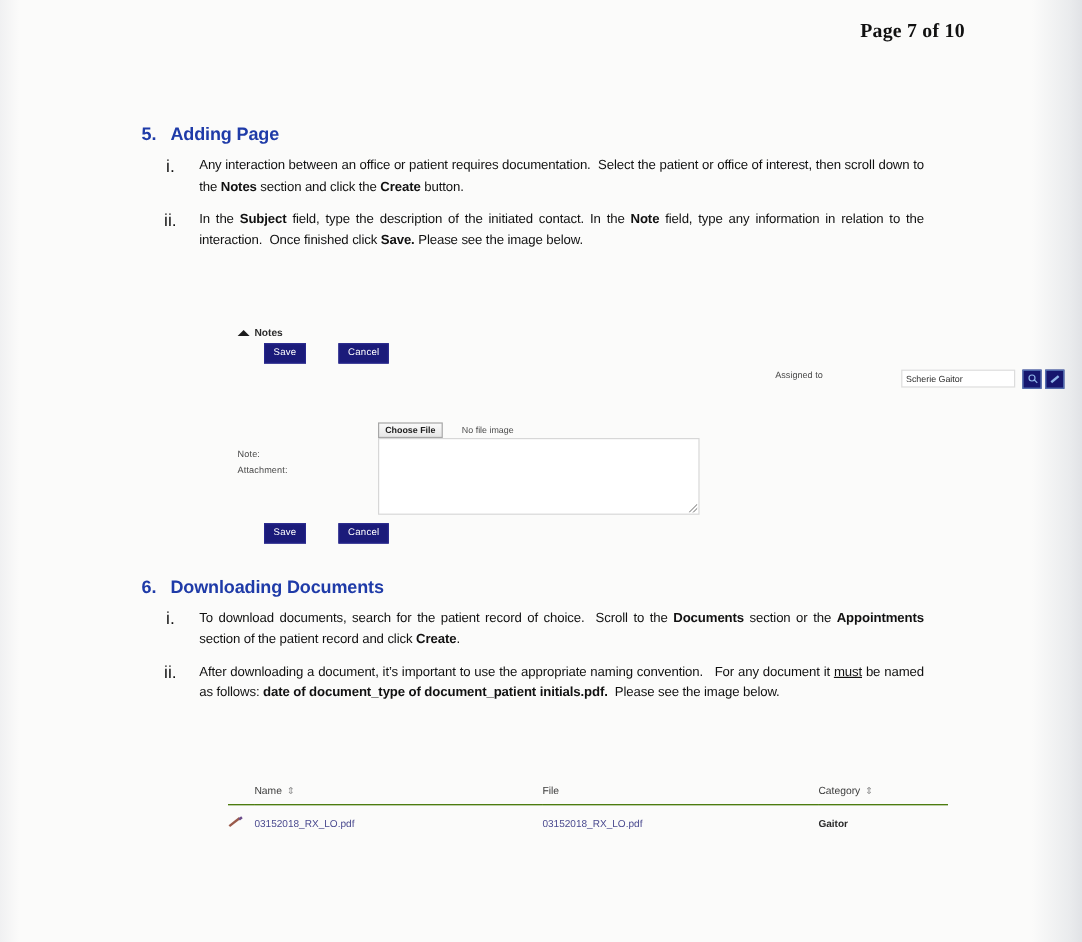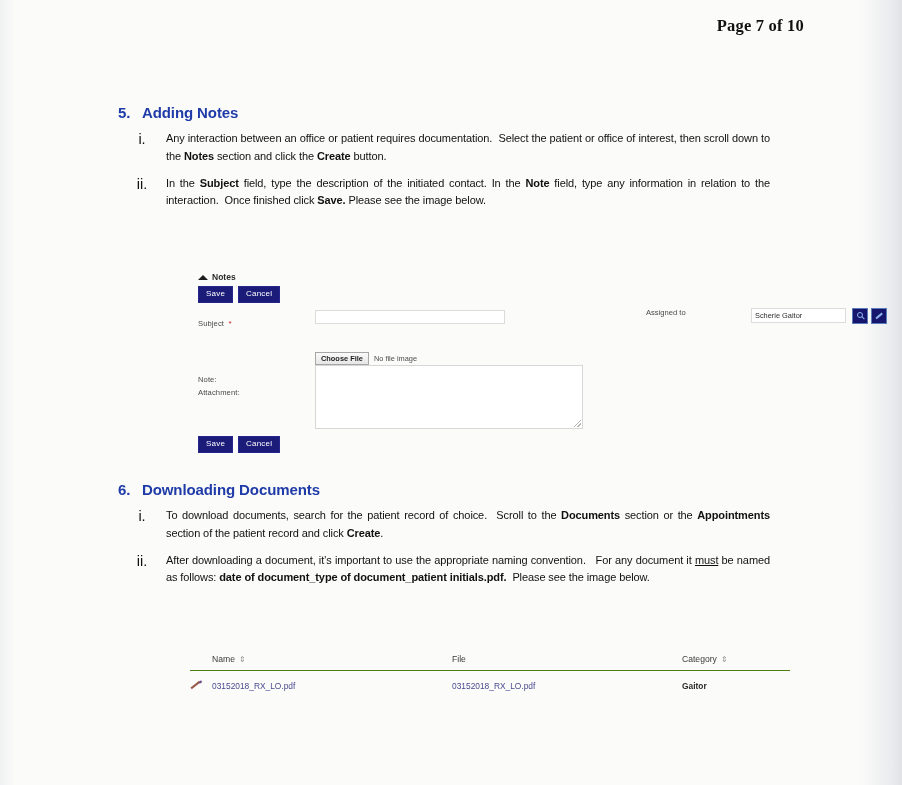--- a/index.html
+++ b/index.html
@@ -119,20 +119,21 @@
   .btn-row { margin-top: 4px; display: flex; gap: 5px; }
   .navy-btn {
     background: #1b1b7a;
     color: #ffffff;
     font-size: 8px;
     padding: 3px 7px 4px 7px;
     border: 1px solid #26268d;
     line-height: 1;
     letter-spacing: 0.2px;
     font-weight: normal;
+    margin-left: 22px;
   }
   .field-label {
     font-size: 7.6px;
     color: #4a4a4a;
     letter-spacing: 0.1px;
   }
   .req-star { color: #cc2222; font-size: 8px; }
 
   .subject-row {
     position: absolute;
@@ -151,21 +152,21 @@
   }
 
   .attach-row { position: absolute; left: 0; top: 82px; margin-top: 27px; }
   .note-row { position: absolute; left: 0; top: 96px; }
 
   .file-ctrl {
     position: absolute;
     left: 117px; top: 80px;
     display: flex;
     align-items: center;
-    gap: 5px;
+    gap: 16px;
   }
   .choose-file {
     background: linear-gradient(#fafafa, #e6e6e6);
     border: 1px solid #a6a6a6;
     font-size: 7.4px;
     font-weight: bold;
     color: #1d1d1d;
     padding: 2px 5px;
     line-height: 1;
   }
@@ -319,21 +320,21 @@
 <div class="scan-shade-left"></div>
 <div class="scan-shade-right"></div>
 
 <div class="page-header">Page 7 of 10</div>
 
 <div class="content">
 
   <div class="section" id="section-5" style="top:104px;">
     <div class="sec-head">
       <span class="sec-num">5.</span>
-      <span class="sec-title">Adding Notes</span>
+      <span class="sec-title">Adding Page</span>
     </div>
 
     <div class="roman-item">
       <div class="roman-label">i.</div>
       <div class="roman-body">Any interaction between an office or patient requires documentation.&nbsp; Select the patient or office of interest, then scroll down to the <b>Notes</b> section and click the <b>Create</b> button.</div>
     </div>
 
     <div class="roman-item">
       <div class="roman-label">ii.</div>
       <div class="roman-body">In the <b>Subject</b> field, type the description of the initiated contact. In the <b>Note</b> field, type any information in relation to the interaction.&nbsp; Once finished click <b>Save.</b> Please see the image below.</div>
@@ -345,25 +346,20 @@
     <div class="notes-header">
       <span class="chevron-up"></span>
       <span>Notes</span>
     </div>
 
     <div class="btn-row">
       <div class="navy-btn">Save</div>
       <div class="navy-btn">Cancel</div>
     </div>
 
-    <div class="subject-row">
-      <span class="field-label">Subject</span>
-      <span class="req-star">*</span>
-      <div class="txt-input" id="subject-input" title=""></div>
-    </div>
 
     <div class="attach-row">
       <span class="field-label">Attachment:</span>
     </div>
     <div class="file-ctrl">
       <span class="choose-file">Choose File</span>
       <span class="no-file">No file image</span>
     </div>
 
     <div class="note-row">

